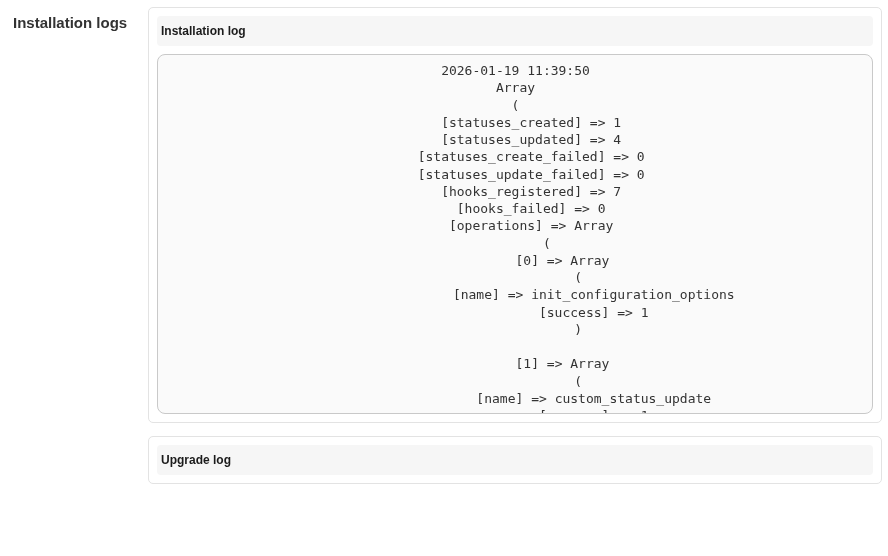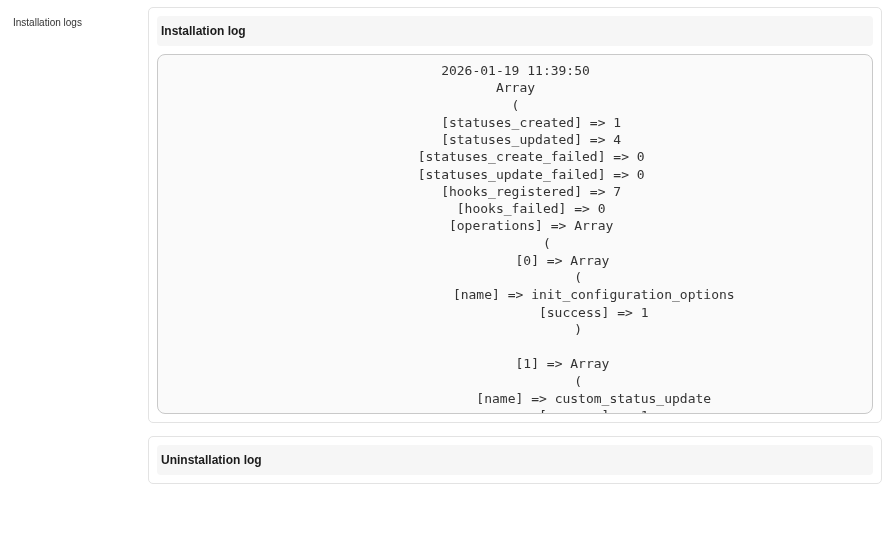--- a/index.html
+++ b/index.html
@@ -13,22 +13,22 @@
   .layout {
     display: flex;
     align-items: flex-start;
     padding: 7px 6px 0 0;
     width: 888px;
   }
   .label-col {
     flex: 0 0 148px;
     width: 148px;
     padding: 6px 10px 0 13px;
-    font-size: 10px;
-    font-weight: 400;
+    font-size: 15px;
+    font-weight: 700;
     color: #333333;
     line-height: 19px;
   }
   .content-col { flex: 1 1 auto; min-width: 0; }
   .panel {
     background: #ffffff;
     border: 1px solid #e3e3e3;
     border-radius: 5px;
     padding: 8px;
     margin-bottom: 13px;
@@ -85,19 +85,19 @@
                     [name] =&gt; init_configuration_options
                     [success] =&gt; 1
                 )
 
             [1] =&gt; Array
                 (
                     [name] =&gt; custom_status_update
                     [success] =&gt; 1</pre>
     </section>
 
+    <section class="panel">
+      <header class="panel-heading">Upgrade log</header>
+    </section>
 
-    <section class="panel">
-      <header class="panel-heading">Uninstallation log</header>
-    </section>
 
   </div>
 </div>
 
 </body></html>

